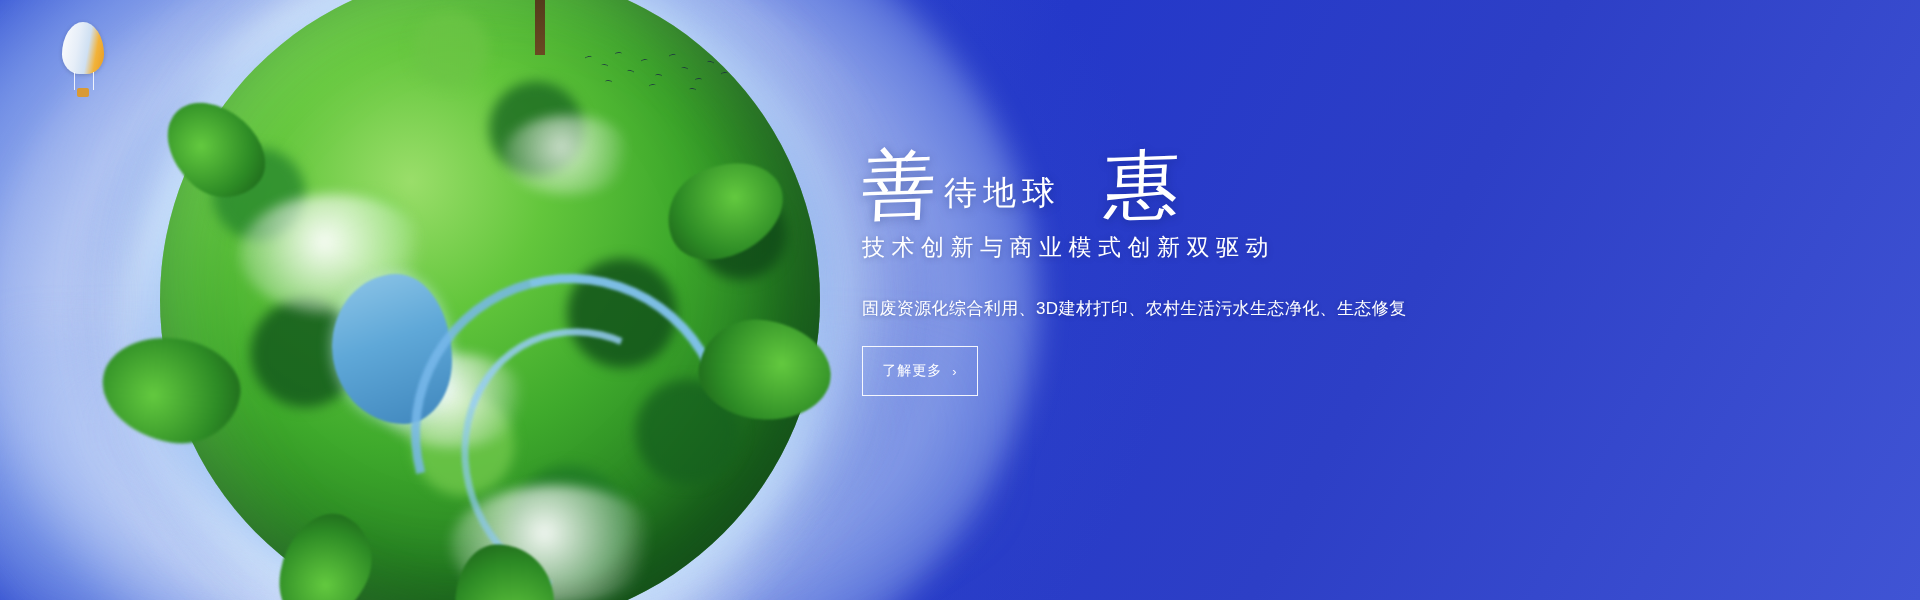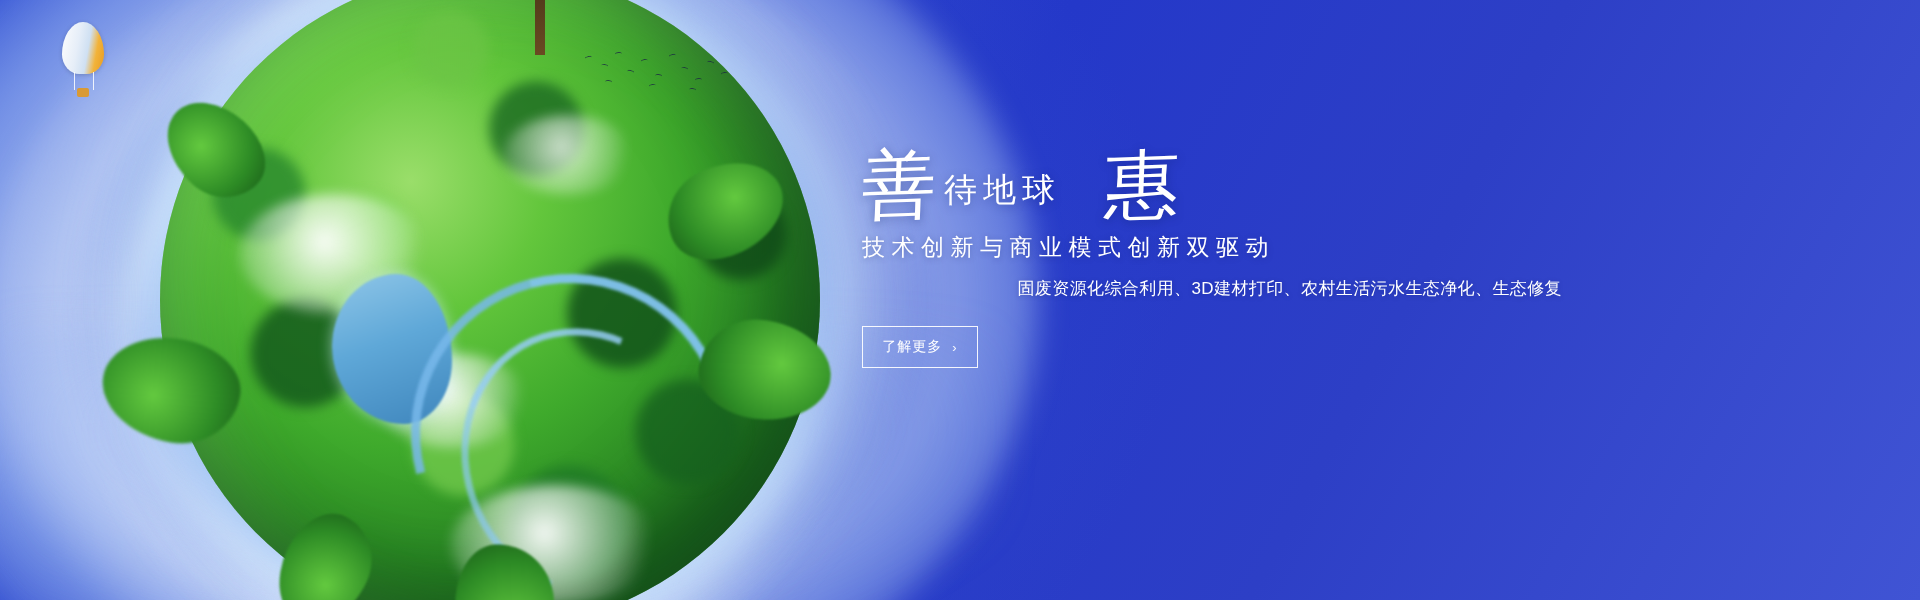--- a/index.html
+++ b/index.html
@@ -251,54 +251,53 @@
     font-family: "DejaVu Serif", "Liberation Serif", serif;
     font-size: 74px;
     line-height: 0.92;
     font-weight: 400;
     letter-spacing: 0;
     transform: skewX(-4deg) rotate(-2deg);
     display: inline-block;
     margin-right: 8px;
   }
   .hl-small {
-    font-family: Liberation Mono, monospace;
+    font-family: Liberation Sans, sans-serif;
     font-size: 33px;
     line-height: 1;
     letter-spacing: 6px;
     font-weight: 400;
     padding-bottom: 9px;
   }
   .hl-gap { width: 44px; }
 
   .subtitle {
     color: #ffffff;
     font-size: 23px;
     letter-spacing: 6.5px;
     font-weight: 400;
     white-space: nowrap;
-    margin-bottom: 14px;
+    margin-bottom: 34px;
     text-shadow: 0 1px 6px rgba(10,25,90,0.3);
   }
   .desc {
     color: #ffffff;
     font-size: 17px;
     letter-spacing: 0.4px;
     white-space: nowrap;
     margin-bottom: 26px;
     text-shadow: 0 1px 5px rgba(10,25,90,0.3);
-    text-align: right;
   }
   .cta {
     display: inline-flex;
     align-items: center;
     justify-content: center;
     gap: 10px;
     width: 116px;
-    height: 42px;
+    height: 50px;
     border: 1px solid rgba(255,255,255,0.92);
     color: #ffffff;
     font-size: 14px;
     letter-spacing: 1px;
     background: transparent;
     cursor: pointer;
     box-sizing: border-box;
   }
   .cta .chev {
     font-size: 13px;

